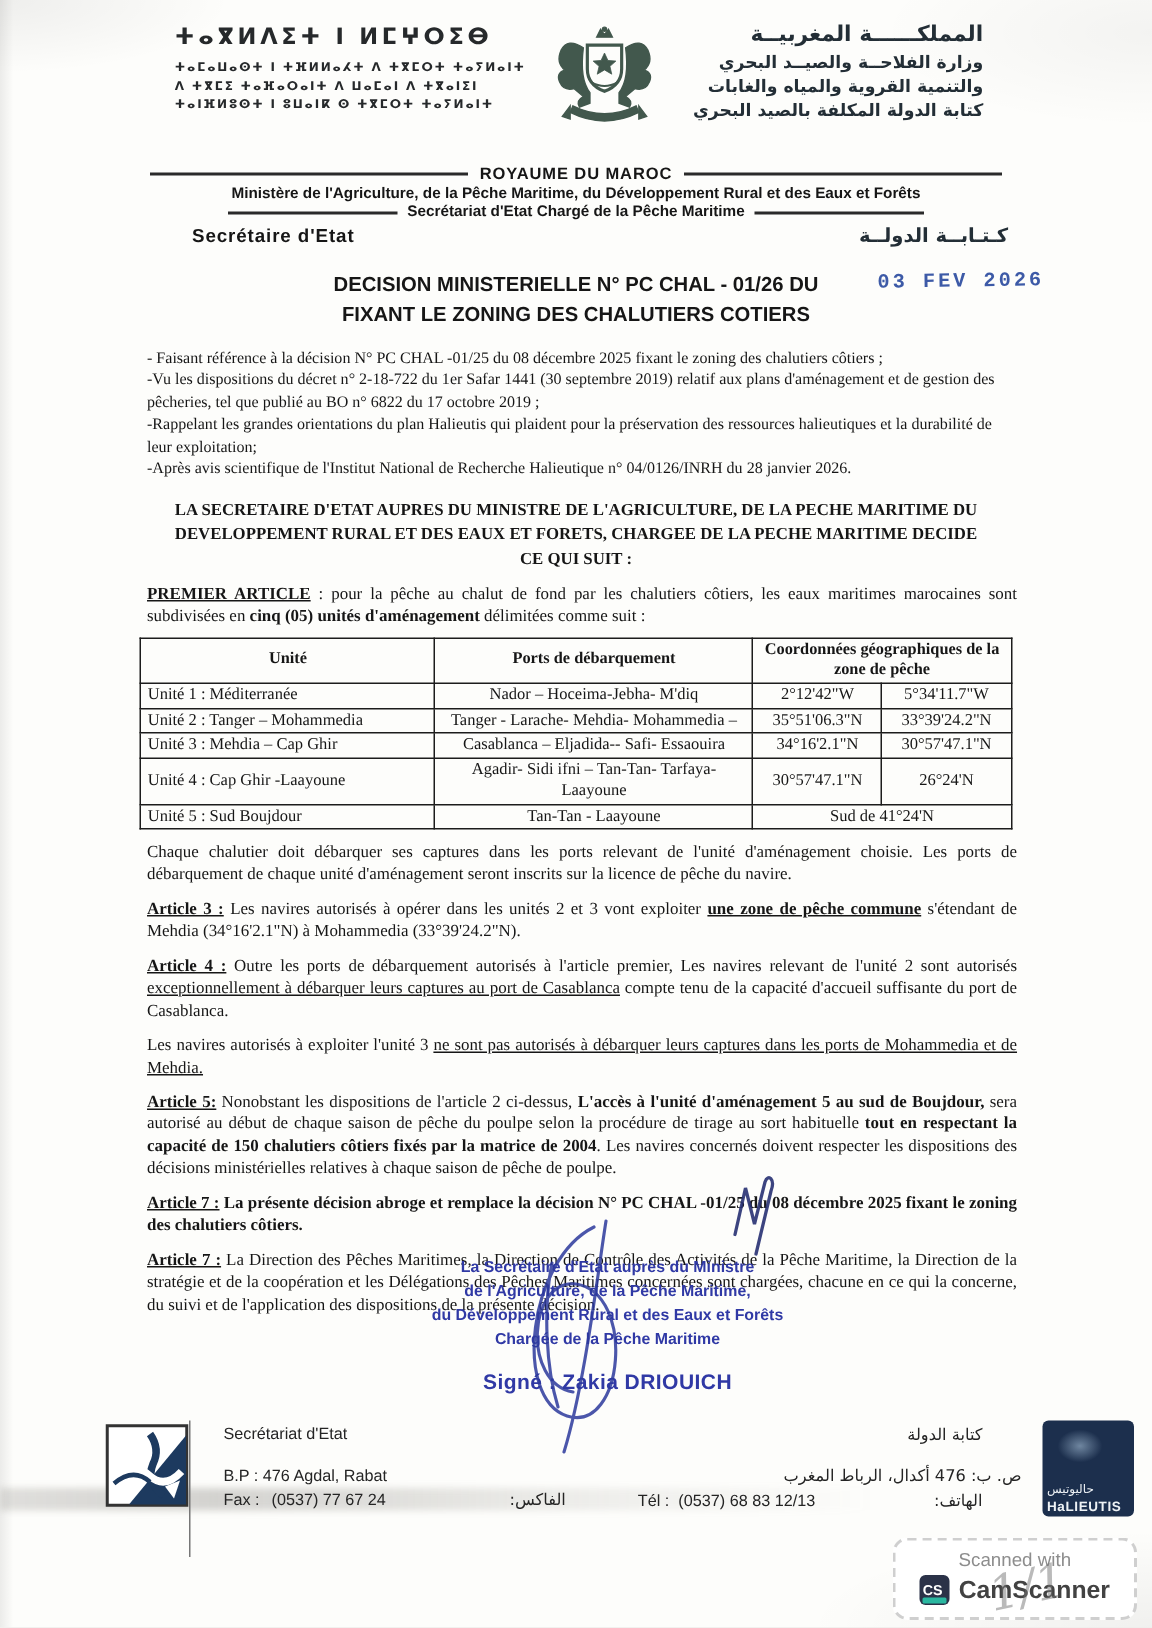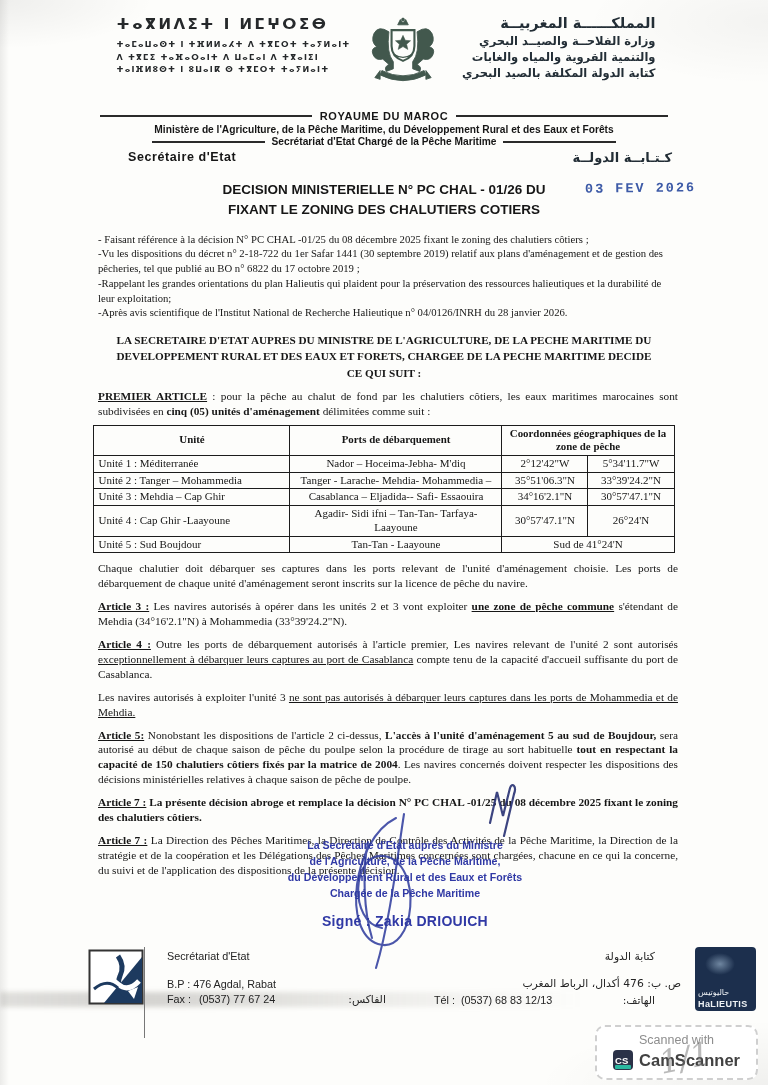--- a/index.html
+++ b/index.html
@@ -44,21 +44,21 @@
   .zoning th{font-weight:bold;text-align:center;font-size:10.9px;}
   .zoning td.c{text-align:center;}
   .zoning col.c1{width:196px}.zoning col.c2{width:212px}.zoning col.c3{width:86px}.zoning col.c4{width:86px}
   
   .sig-wrap{position:absolute;top:838px;left:50%;transform:translateX(-44%);width:350px;text-align:center;
             color:#3039a5;font-family:"Liberation Sans",sans-serif;font-weight:bold;font-size:10.6px;line-height:1.5;}
   .sig-signed{margin-top:9px;font-size:14px;letter-spacing:.3px;}
   .sig-scribble{position:absolute;left:50%;top:-26px;transform:translateX(-62%);pointer-events:none;opacity:.85;}
   .paraph{position:absolute;left:482px;top:778px;pointer-events:none;opacity:.9;}
   
-  .footer{position:absolute;left:70px;right:12px;top:947px;display:flex;align-items:flex-start;
+  .footer{position:absolute;left:52px;right:12px;top:947px;display:flex;align-items:flex-start;
           font-family:"Liberation Sans",sans-serif;font-size:10.8px;color:#242424;}
   .f-logo{margin:2px 20px 0 18px;}
   .f-left{flex:1.08;padding-top:3px;border-left:1px solid #777;padding-left:22px;margin-left:-20px;min-height:88px;}
   .f-left .role{margin-bottom:16px;}
   .f-row{display:flex;align-items:baseline;margin-top:3px;}
   .f-num{margin-left:8px;}
   .ar{font-family:"DejaVu Sans",sans-serif;direction:rtl;}
   .f-left .ar-fax{margin-left:auto;margin-right:48px;}
   .f-right{flex:1;padding-top:3px;text-align:right;}
   .f-right .ar-role{margin-bottom:14px;padding-right:26px;}

